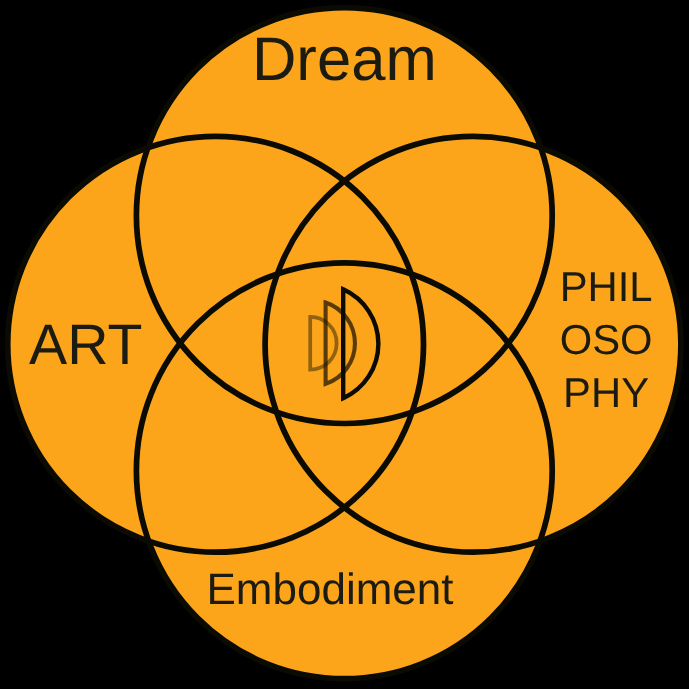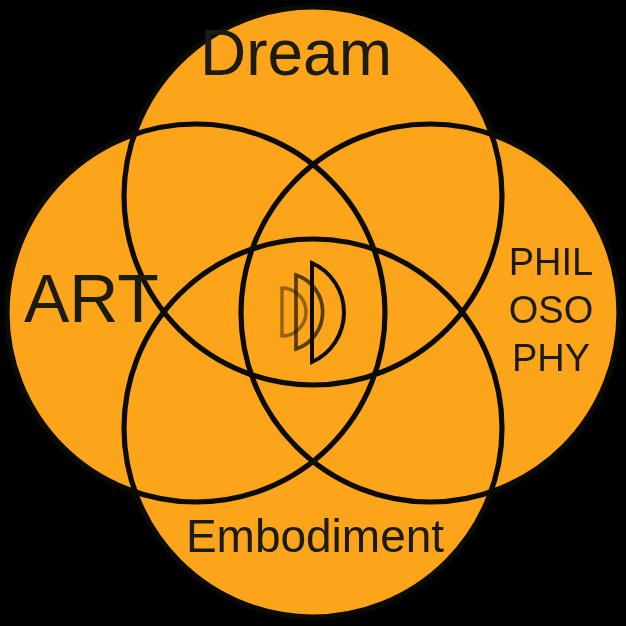--- a/index.html
+++ b/index.html
@@ -32,34 +32,34 @@
   .ring-inner  { stroke: var(--ring_inner,  rgba(60,44,10,0.55)); stroke-width: 3.4; }
   .ring-middle { stroke: var(--ring_middle, rgba(25,18,3,0.72));  stroke-width: 3.7; }
   .ring-outer  { stroke: var(--ring_outer,  #0B0B04);             stroke-width: 4;   }
   .label {
     position: absolute;
     color: var(--ink, #1B1B12);
     text-align: center;
     white-space: nowrap;
   }
   .label-top {
-    left: 146px; top: 31px; width: 300px;
-    font-size: 64px; line-height: 45px;
+    left: 163px; top: 31px; width: 300px;
+    font-size: 56px; line-height: 45px;
   }
   .label-left {
-    left: 24px; top: 272px; width: 108px;
-    font-size: 68px; line-height: 52px;
+    left: 24px; top: 288px; width: 108px;
+    font-size: 52px; line-height: 52px;
   }
   .label-right {
     left: 471px; top: 238px; width: 160px;
     font-size: 38px; line-height: 48px;
   }
   .label-bottom {
-    left: 115px; top: 513px; width: 400px;
-    font-size: 46px; line-height: 46px;
+    left: 100px; top: 513px; width: 400px;
+    font-size: 40px; line-height: 46px;
   }
 </style>
 </head>
 <body>
 
 <div class="stage">
 
   <svg class="venn-svg" width="626" height="626" viewBox="0 0 626 626">
     <g class="fills">
       <circle cx="313" cy="196" r="189"></circle>

